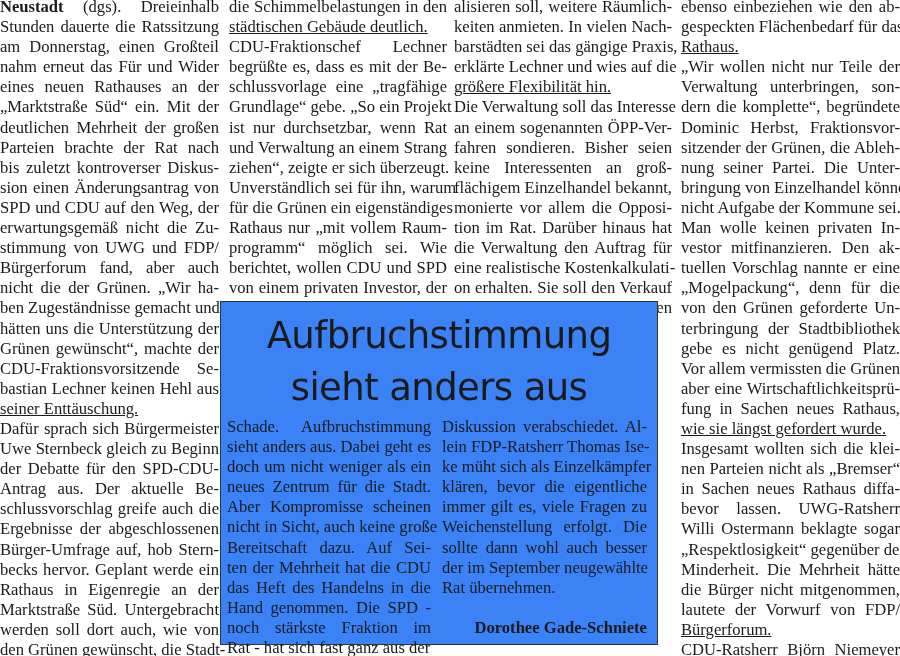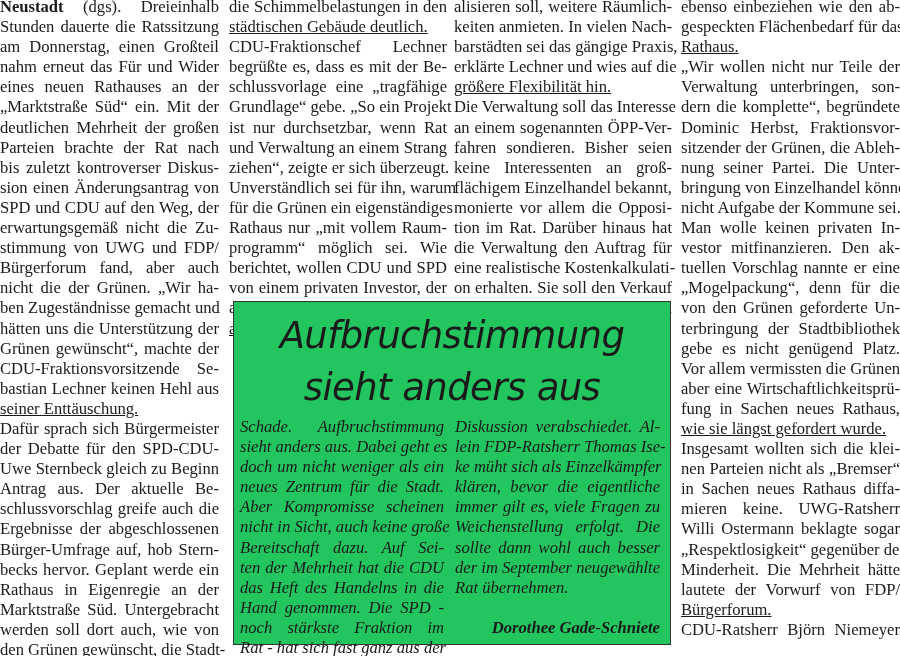--- a/index.html
+++ b/index.html
@@ -6,22 +6,22 @@
   body { width:900px; height:656px; overflow:hidden; position:relative;
          font-family:"Liberation Serif", serif; color:#1a1a1a; }
   .col { position:absolute; top:-3px; font-size:16.6px; line-height:20.1px; }
   .col .ln { display:block; white-space:nowrap; text-align:justify; text-align-last:justify; height:20.1px; overflow:visible; }
   .col .ln.last { text-align-last:left;text-decoration:underline; }
   #col1 { left:0; width:219px; }
   #col2 { left:229px; width:218px; }
   #col3 { left:454px; width:218px; }
   #col4 { left:681px; width:219px; }
   .dateline { font-weight:bold; }
-  #commentary { position:absolute; left:233px; top:301px; width:438px; height:344px;
-                border:1.5px solid #333; box-sizing:border-box; background:#22c55e;font-style:italic; }
+  #commentary { position:absolute; left:220px; top:301px; width:438px; height:344px;
+                border:1.5px solid #333; box-sizing:border-box; background:#3b82f6; }
   #headline { position:absolute; left:0; right:0; top:8px; text-align:center;
               font-family:"DejaVu Sans", sans-serif; font-size:37px; line-height:52px;
               color:#1a1a1a; letter-spacing:-0.6px; }
   .bcol { position:absolute; top:115px; font-size:16.6px; line-height:20.1px; }
   .bcol .ln { display:block; white-space:nowrap; text-align:justify; text-align-last:justify; height:20.1px; }
   .bcol .ln.last { text-align-last:left; }
   #bcol1 { left:6px; width:204px; }
   #bcol2 { left:221px; width:205px; }
   #author { display:block; text-align:right; font-weight:bold; margin-top:20.1px; }
 </style>
@@ -45,22 +45,22 @@
       <span class="ln">stimmung von UWG und FDP/</span>
       <span class="ln">Bürgerforum fand, aber auch</span>
       <span class="ln">nicht die der Grünen. „Wir ha-</span>
       <span class="ln">ben Zugeständnisse gemacht und</span>
       <span class="ln">hätten uns die Unterstützung der</span>
       <span class="ln">Grünen gewünscht“, machte der</span>
       <span class="ln">CDU-Fraktionsvorsitzende Se-</span>
       <span class="ln">bastian Lechner keinen Hehl aus</span>
       <span class="ln last">seiner Enttäuschung.</span>
       <span class="ln">Dafür sprach sich Bürgermeister</span>
+      <span class="ln">Uwe Sternbeck gleich zu Beginn</span>
       <span class="ln">der Debatte für den SPD-CDU-</span>
-      <span class="ln">Uwe Sternbeck gleich zu Beginn</span>
       <span class="ln">Antrag aus. Der aktuelle Be-</span>
       <span class="ln">schlussvorschlag greife auch die</span>
       <span class="ln">Ergebnisse der abgeschlossenen</span>
       <span class="ln">Bürger-Umfrage auf, hob Stern-</span>
       <span class="ln">becks hervor. Geplant werde ein</span>
       <span class="ln">Rathaus in Eigenregie an der</span>
       <span class="ln">Marktstraße Süd. Untergebracht</span>
       <span class="ln">werden soll dort auch, wie von</span>
       <span class="ln">den Grünen gewünscht, die Stadt-</span>
     </div>
@@ -121,24 +121,25 @@
       <span class="ln">von den Grünen geforderte Un-</span>
       <span class="ln">terbringung der Stadtbibliothek</span>
       <span class="ln">gebe es nicht genügend Platz.</span>
       <span class="ln">Vor allem vermissten die Grünen</span>
       <span class="ln">aber eine Wirtschaftlichkeitsprü-</span>
       <span class="ln">fung in Sachen neues Rathaus,</span>
       <span class="ln last">wie sie längst gefordert wurde.</span>
       <span class="ln">Insgesamt wollten sich die klei-</span>
       <span class="ln">nen Parteien nicht als „Bremser“</span>
       <span class="ln">in Sachen neues Rathaus diffa-</span>
-      <span class="ln">mieren keine. UWG-Ratsherr</span>
+      <span class="ln">bevor lassen. UWG-Ratsherr</span>
       <span class="ln">Willi Ostermann beklagte sogar</span>
       <span class="ln">„Respektlosigkeit“ gegenüber der</span>
       <span class="ln">Minderheit. Die Mehrheit hätte</span>
+      <span class="ln">die Bürger nicht mitgenommen,</span>
       <span class="ln">lautete der Vorwurf von FDP/</span>
       <span class="ln last">Bürgerforum.</span>
       <span class="ln">CDU-Ratsherr Björn Niemeyer</span>
     </div>
 
   <div id="commentary">
     <div id="headline">
       <div>Aufbruchstimmung</div>
       <div>sieht anders aus</div>
     </div>

